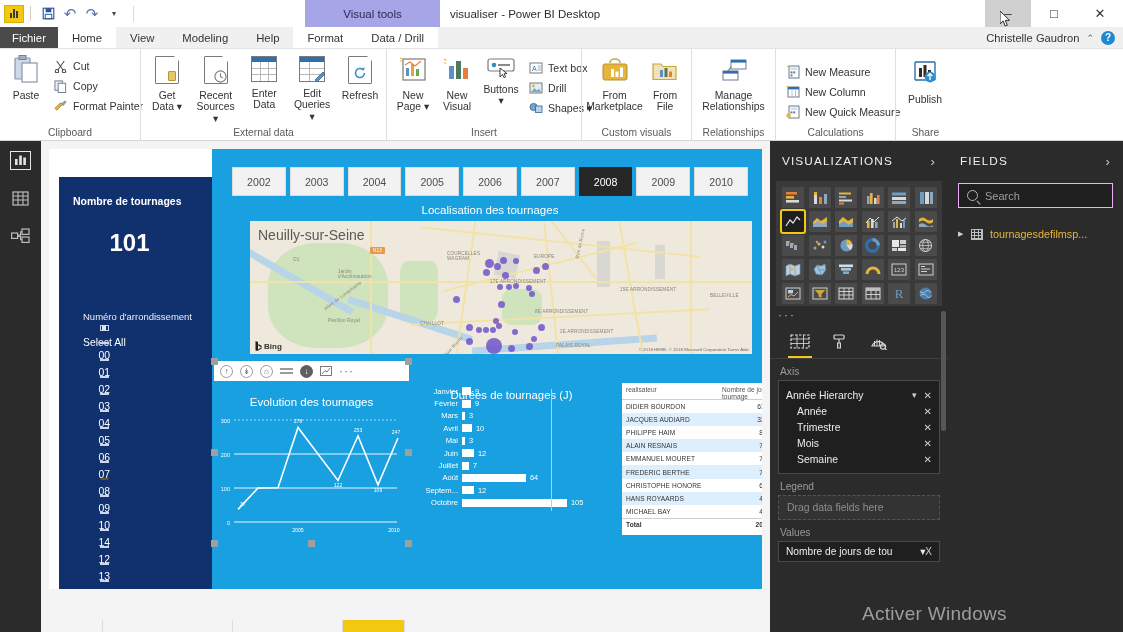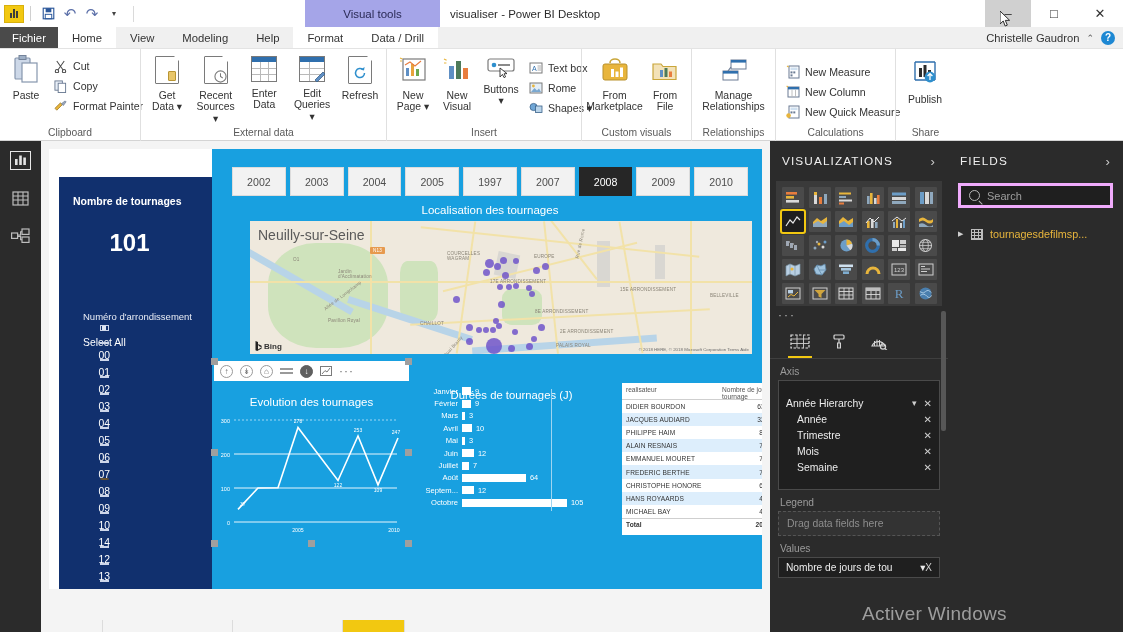--- a/index.html
+++ b/index.html
@@ -267,21 +267,21 @@
   .viz-more{ color:#bdbdbd; font-size:12px; padding:2px 0 4px 8px; letter-spacing:2px;}
   .viz-tabs{
     display:flex; gap:22px; padding:8px 20px 0 20px; border-bottom:1px solid #3f3f3f;
   }
   .vtab{ padding-bottom:6px; position:relative; color:#d4d4d4; }
   .vtab.active:after{
     content:""; position:absolute;left:-2px;right:-2px;bottom:0;height:2.5px;background:#f2c811;
   }
   .field-sec-lbl{ font-size:10.2px; color:#9b9b9b; padding:7px 10px 3px 10px;}
   .well{
-    margin:0 8px; background:#1f1f1f; border:1px solid #4a4a4a; padding:14px 0;
+    margin:0 8px; background:#1f1f1f; border:1px solid #4a4a4a; padding:6px 0;
   }
   .well-row{
     display:flex; align-items:center; justify-content:space-between;
     padding:2.5px 7px; font-size:10.4px; color:#ececec;
   }
   .well-row.child{ padding-left:18px; }
   .well-row .rt{ display:flex;align-items:center;gap:7px;color:#cfcfcf;font-size:9px;}
   .well-x{ font-size:10px; color:#cfcfcf; }
   .dropzone{
     margin:0 8px; background:#333333; border:1px dashed #555; color:#8e8e8e;
@@ -293,21 +293,21 @@
     padding:4px 7px; font-size:10.2px; color:#ececec;
   }
   .pane-scroll{ position:absolute; right:2px; top:170px; width:5px; height:120px; background:#575757; border-radius:2px;}
 
   
   .fieldspane{
     position:absolute; left:948px; top:141px; width:175px; height:491px;
     background:#2b2b2b; color:#e6e6e6;
   }
   .search-box{
-    margin:2px 10px 0 10px; height:25px; background:#1f1f1f; border:3px solid #f0abfc;
+    margin:2px 10px 0 10px; height:25px; background:#1f1f1f; border:1px solid #f0abfc;
     display:flex; align-items:center; gap:7px; padding:0 8px; color:#9d9d9d; font-size:11px;
   }
   .srch-ic{ width:11px;height:11px;border:1.3px solid #b5b5b5;border-radius:50%;position:relative;}
   .srch-ic:after{content:"";position:absolute;right:-4px;bottom:-3px;width:5px;height:1.3px;background:#b5b5b5;transform:rotate(45deg);}
   .f-row{ display:flex; align-items:center; gap:7px; padding:6px 10px; font-size:10.8px;}
   .f-caret{ font-size:7px; color:#cfcfcf; width:6px;}
   .tbl-ic{ width:12px;height:11px;border:1.2px solid #bdbdbd; display:grid;grid-template-columns:1fr 1fr 1fr; grid-template-rows:1fr 1fr 1fr;}
   .tbl-ic i{ border-right:1px solid #bdbdbd; border-bottom:1px solid #bdbdbd;}
   .f-amber{ color:#e8b53c; }
 
@@ -524,21 +524,21 @@
           <span>Text box</span>
         </div>
         <div class="rsmall">
           <span class="ic">
             <svg width="14" height="12" viewBox="0 0 14 12">
                 <rect x="1" y="1" width="12" height="10" fill="#e4eef7" stroke="#7a7a7a" stroke-width="1"></rect>
                 <circle cx="4.4" cy="4" r="1.4" fill="#e8b53c"></circle>
                 <path d="M2 10 L5.5 6 L8 8.4 L10 6.6 L12 10 Z" fill="#7aa8d0"></path>
               </svg>
           </span>
-          <span>Rome</span>
+          <span>Drill</span>
         </div>
         <div class="rsmall">
           <span class="ic">
             <svg width="14" height="12" viewBox="0 0 14 12">
                 <circle cx="4.6" cy="5" r="3.6" fill="#6fa6d6" stroke="#3a6189" stroke-width=".8"></circle>
                 <rect x="6.5" y="4" width="6.5" height="6.5" fill="#b9d4ea" stroke="#3a6189" stroke-width=".8"></rect>
               </svg>
           </span>
           <span>Shapes ▾</span>
         </div>
@@ -765,21 +765,21 @@
             <span>14</span>
           </div>
       </div>
     </div>
 
     <div class="yearstrip">
       <div class="ytab">2002</div>
       <div class="ytab">2003</div>
       <div class="ytab">2004</div>
       <div class="ytab">2005</div>
-      <div class="ytab">1997</div>
+      <div class="ytab">2006</div>
       <div class="ytab">2007</div>
       <div class="ytab sel">2008</div>
       <div class="ytab">2009</div>
       <div class="ytab">2010</div>
     </div>
 
     <div class="map-title">Localisation des tournages</div>
     <div class="mapbox">
 
       <div class="mgreen" style="left:18px;top:22px;width:120px;height:105px;"></div>

